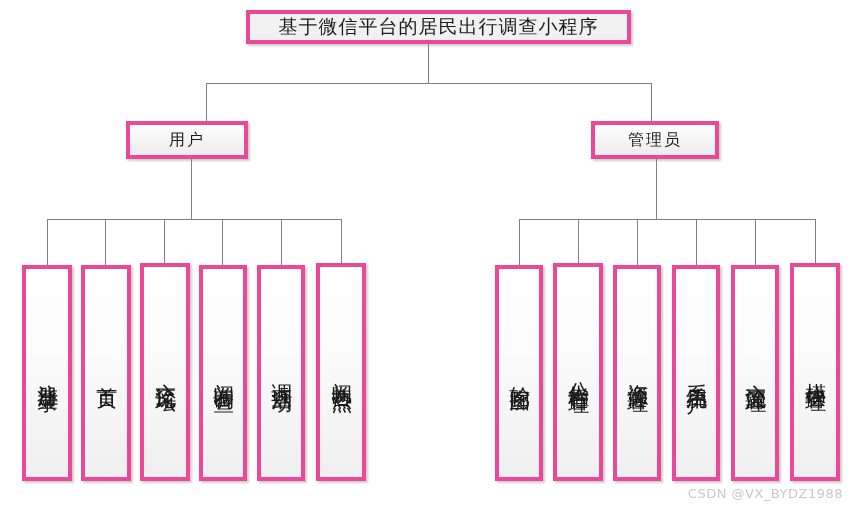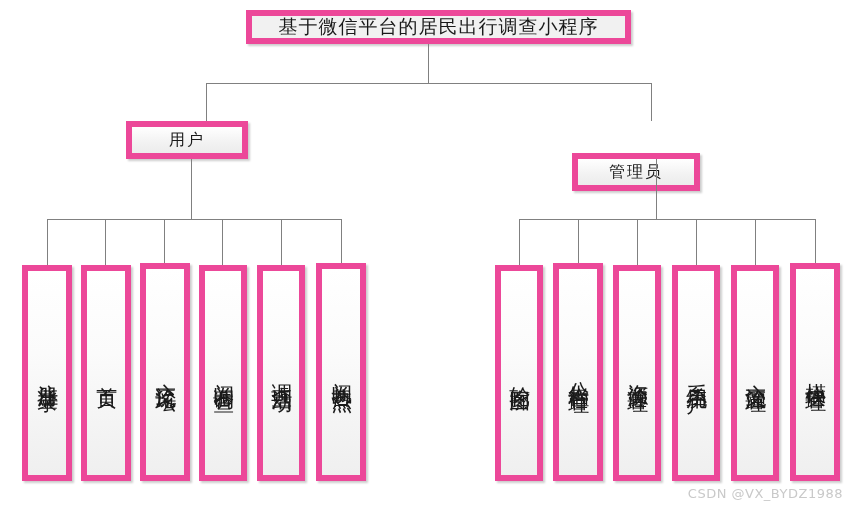--- a/index.html
+++ b/index.html
@@ -23,21 +23,21 @@
     position: absolute;
     background: #808080;
   }
   .conn.v { width: 1px; }
   .conn.h { height: 1px; }
 
   
   .node {
     position: absolute;
     box-sizing: border-box;
-    border: 6px solid #ec4899;
+    border: 4px solid #ec4899;
     box-shadow: 2px 2px 2px rgba(0,0,0,0.20);
     display: flex;
     align-items: center;
     justify-content: center;
     color: #1a1a1a;
   }
 
   
   .node-root {
     background: #f1f1f1;
@@ -95,21 +95,21 @@
 
   <div class="conn h" style="left:206px; top:83px; width:445px;"></div>
 
   <div class="conn v" style="left:206px; top:83px; height:38px;"></div>
   <div class="conn v" style="left:651px; top:83px; height:38px;"></div>
 
   <div class="node node-branch" style="left:126px; top:121px; width:122px; height:38px;">
     <span>用户</span>
   </div>
 
-  <div class="node node-branch" style="left:572px; top:121px; width:128px; height:38px;margin-top:32px;">
+  <div class="node node-branch" style="left:591px; top:121px; width:128px; height:38px;">
     <span>管理员</span>
   </div>
 
   <div class="conn v" style="left:191px; top:159px; height:60px;"></div>
   <div class="conn h" style="left:47px; top:219px; width:294px;"></div>
 
   <div class="conn v" style="left:47px;  top:219px; height:46px;"></div>
   <div class="conn v" style="left:105px; top:219px; height:46px;"></div>
   <div class="conn v" style="left:164px; top:219px; height:46px;"></div>
   <div class="conn v" style="left:222px; top:219px; height:46px;"></div>

